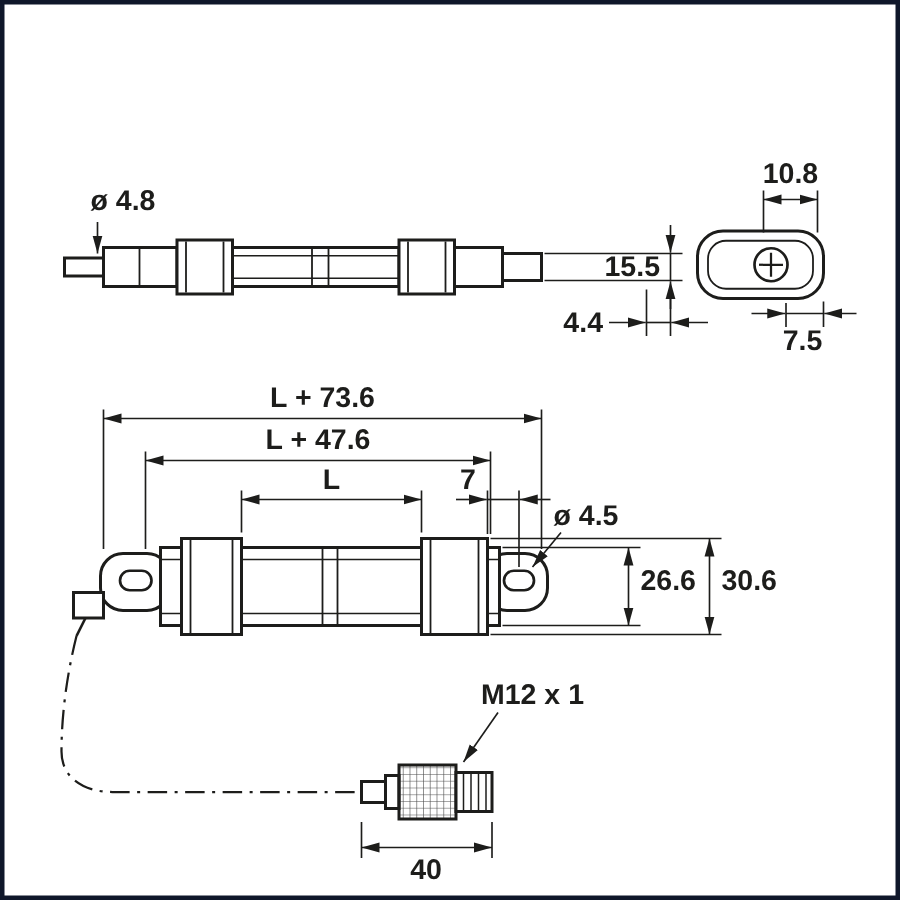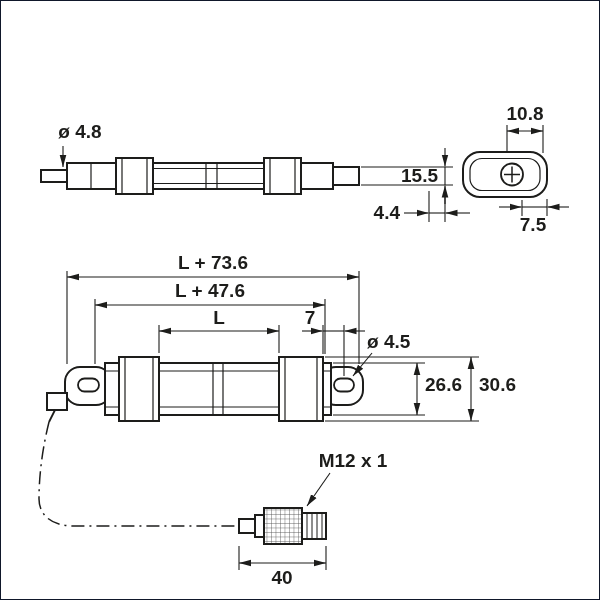--- a/index.html
+++ b/index.html
@@ -1,18 +1,18 @@
 <!DOCTYPE html>
 <html><head>
 <meta charset="utf-8">
 <style>
   html,body{margin:0;padding:0;background:#f2f2f2;}
   .canvas{
     width:600px;height:600px;background:#ffffff;
-    border:1px solid #0f172a;box-sizing:border-box;
+    border:3px solid #0f172a;box-sizing:border-box;
     position:relative;overflow:hidden;
     font-family:"Liberation Sans",sans-serif;
   }
   svg{display:block;}
   text{
     font-family:"Liberation Sans",sans-serif;
     font-weight:bold;
     font-size:19px;
     fill:#1d1d1b;
   }

